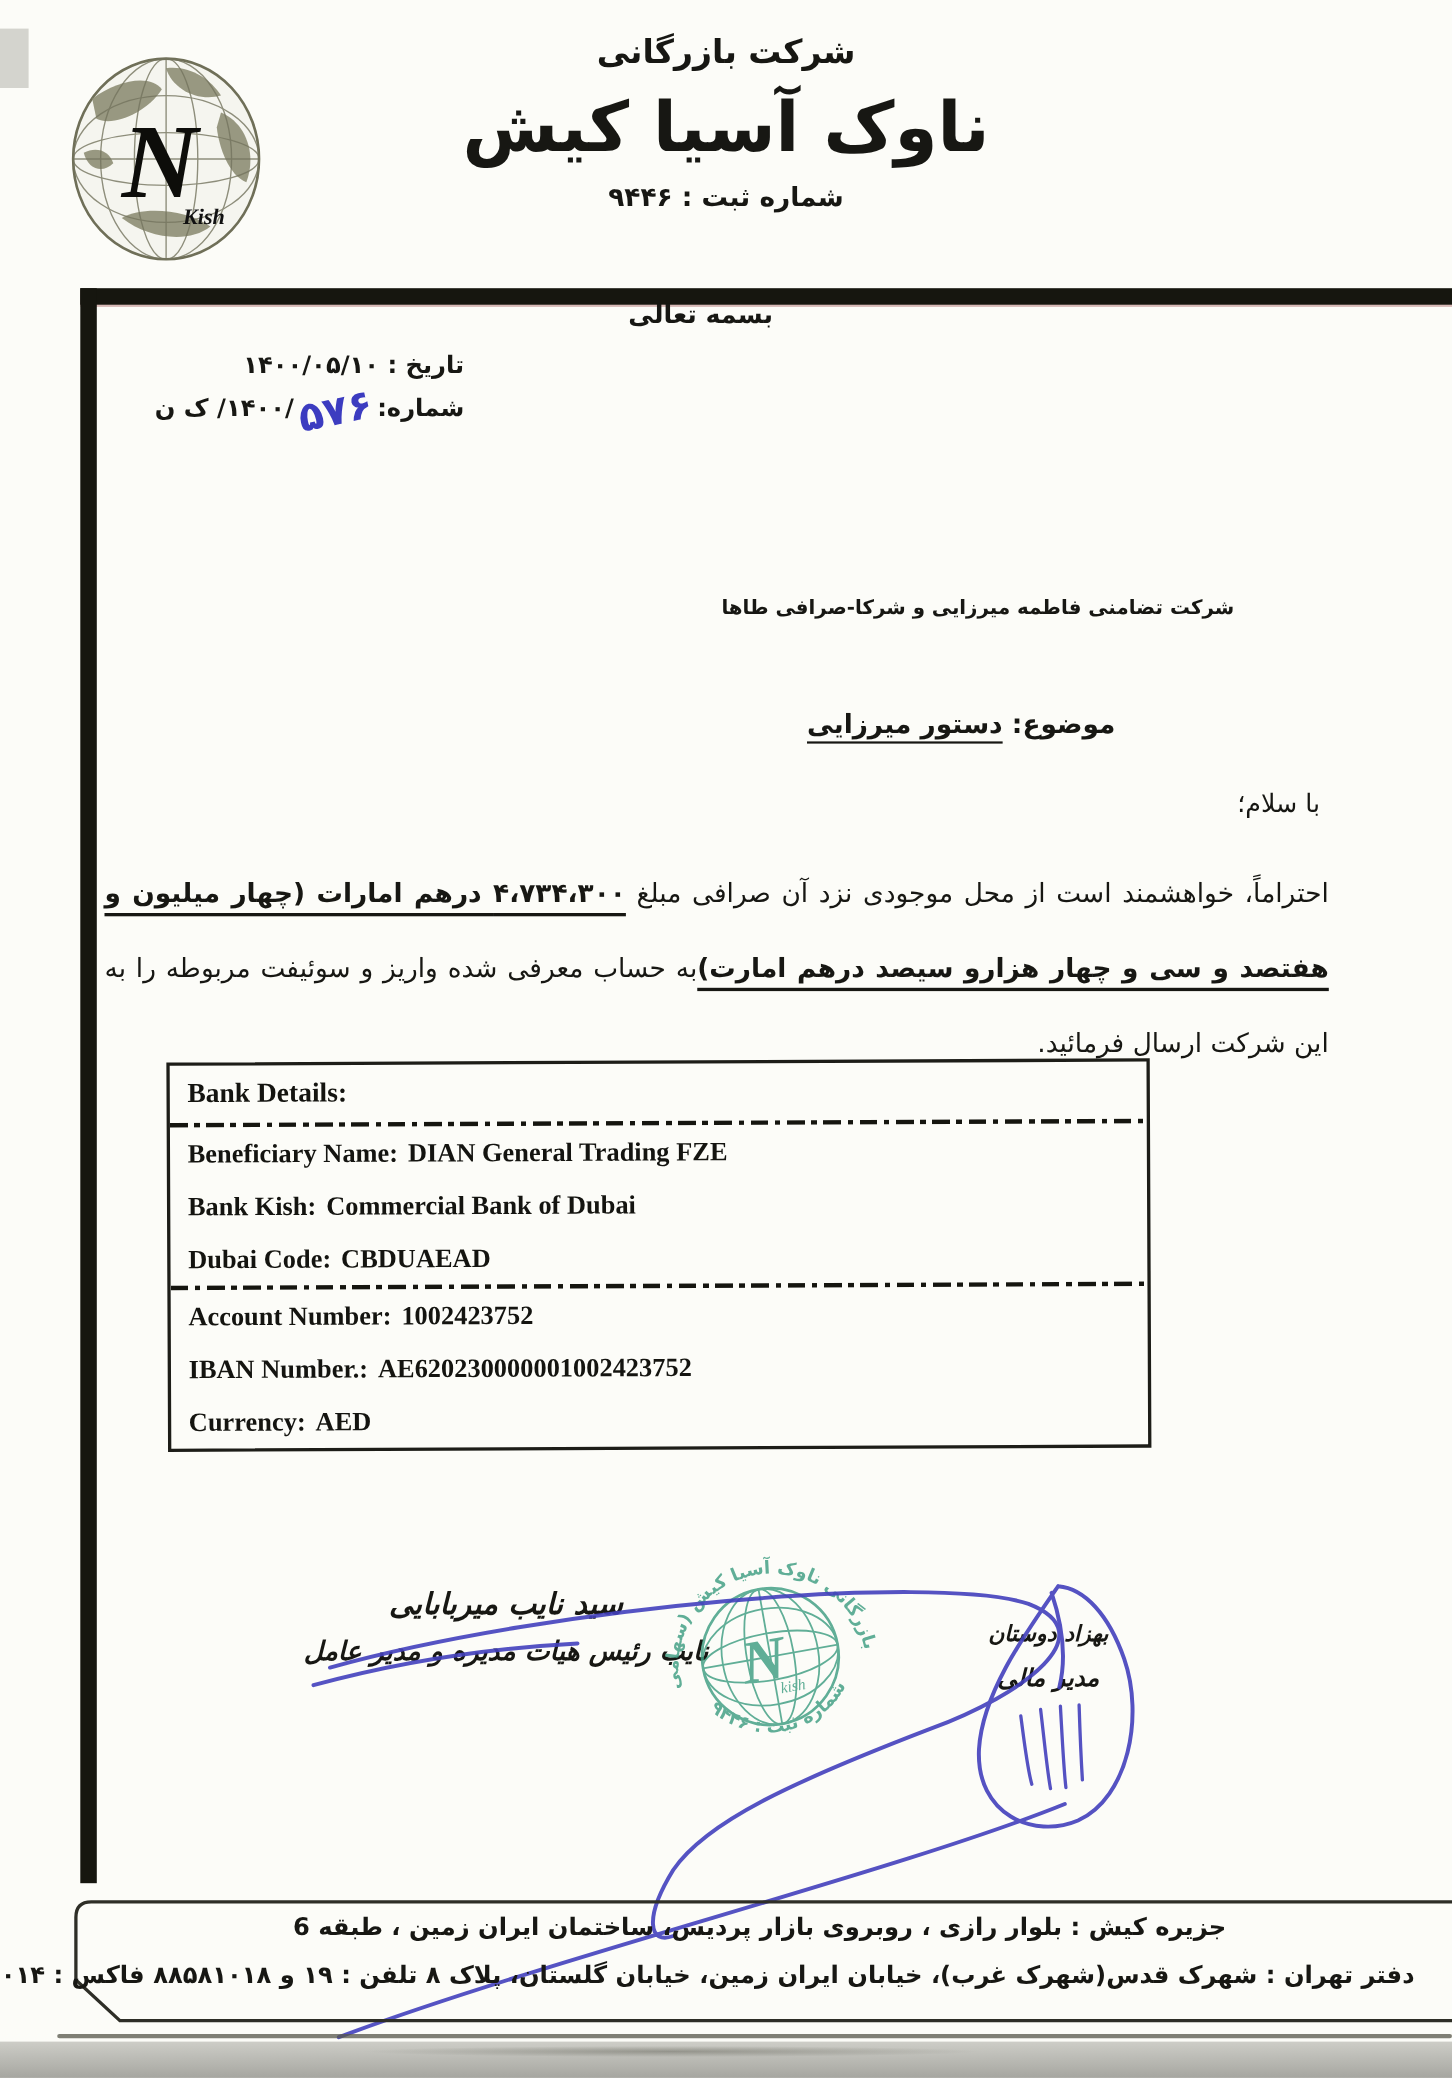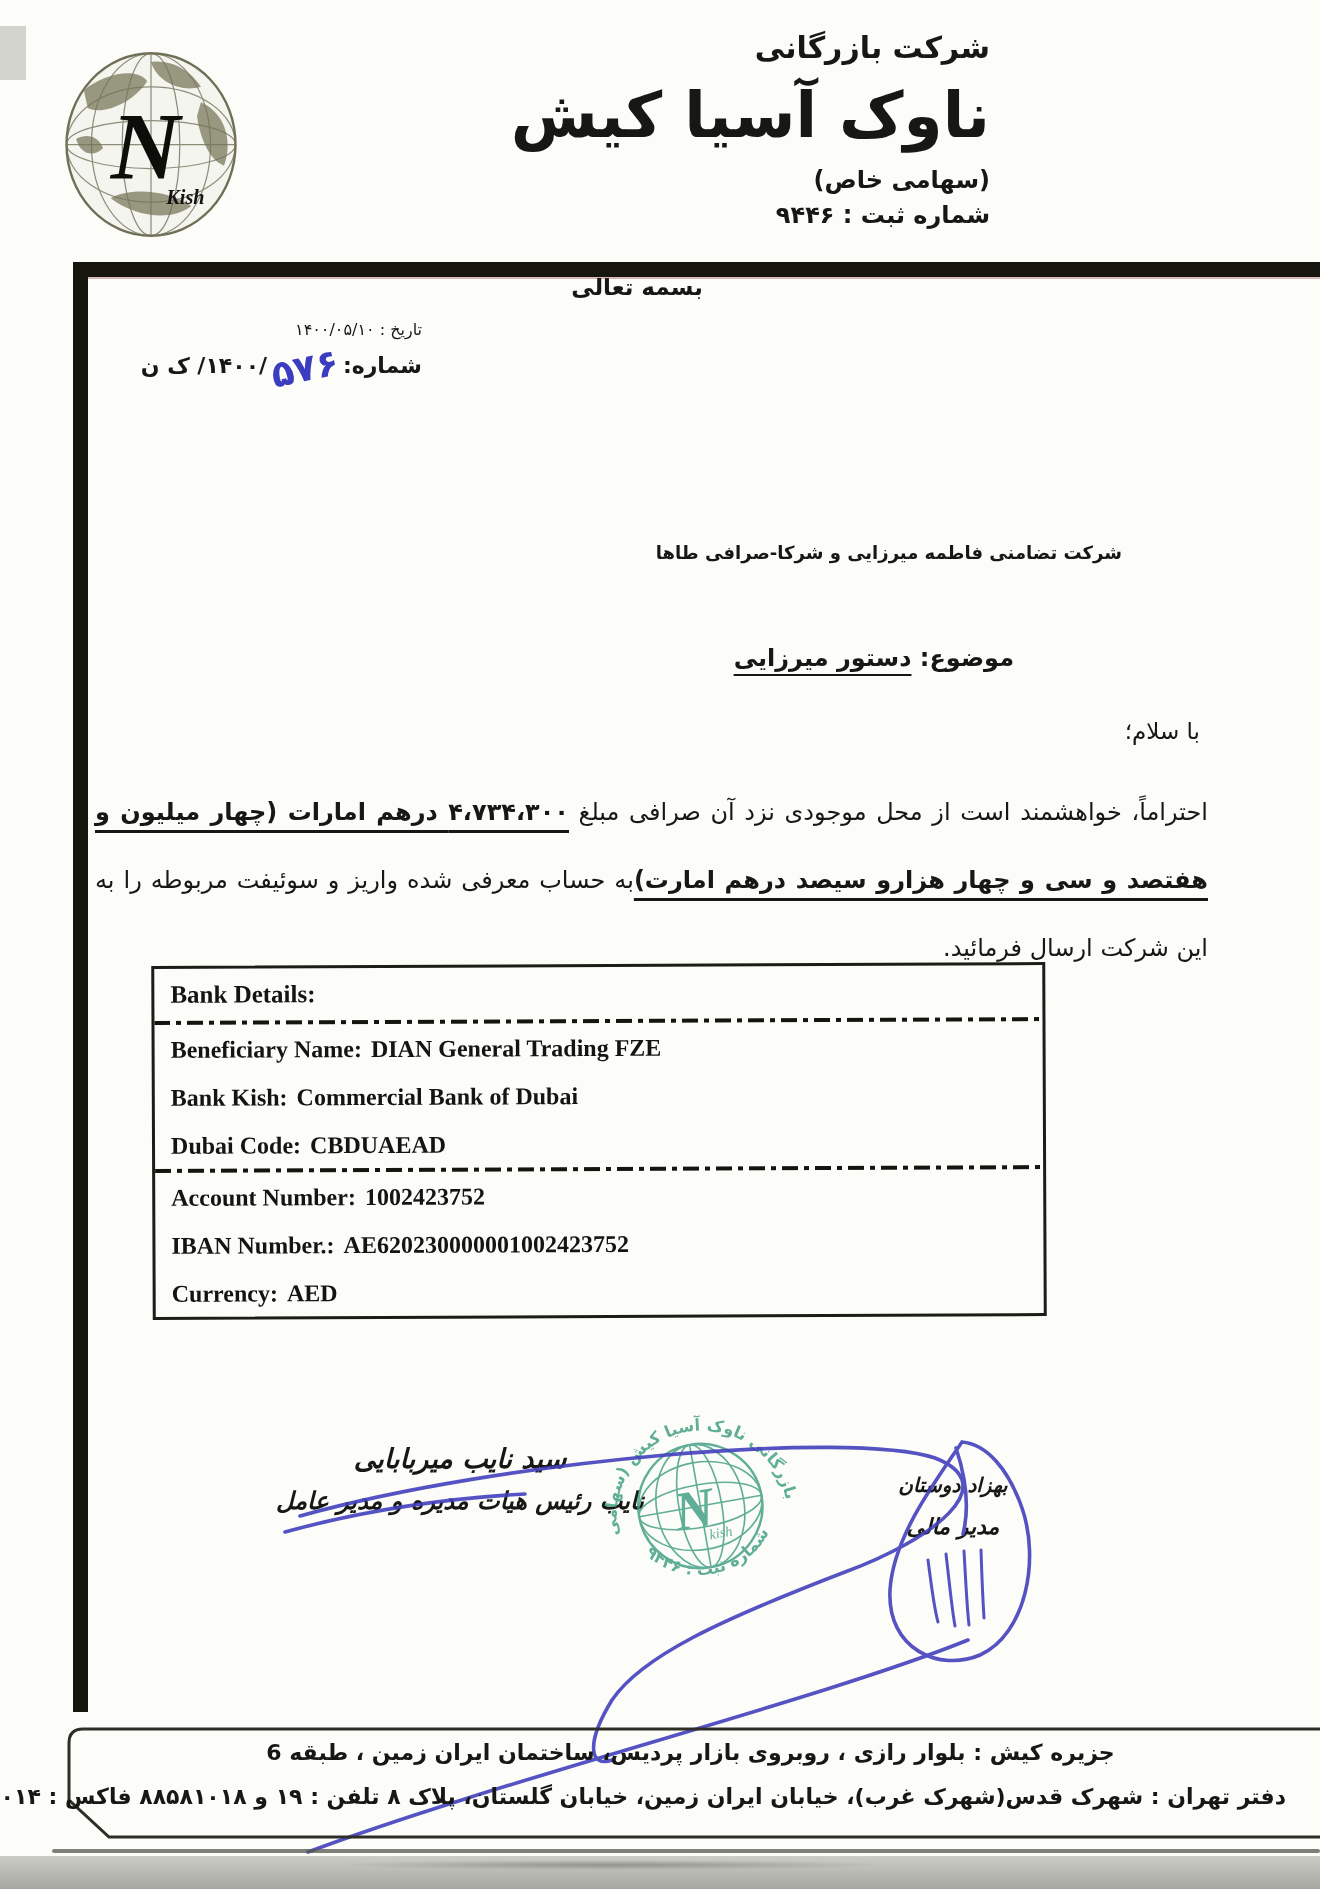--- a/index.html
+++ b/index.html
@@ -3,34 +3,34 @@
 <meta charset="utf-8">
 <style>
   html,body{margin:0;padding:0;background:#e8e8e4;}
   .page{position:relative;width:1320px;height:1889px;margin:0 auto;background:#fcfcf8;overflow:hidden;
         font-family:"DejaVu Sans",sans-serif;color:#171713;}
   .abs{position:absolute;}
 
   
   .scan-tab{left:0;top:26px;width:26px;height:54px;background:#d4d4ce;}
   .logo{left:55px;top:46px;width:192px;height:198px;}
-  .header-text{left:330px;top:26px;width:660px;direction:rtl;}
+  .header-text{left:330px;top:26px;width:660px;text-align:center;direction:rtl;}
   .h-line1{font-size:30px;font-weight:bold;line-height:44px;}
   .h-company{font-size:63px;font-weight:bold;line-height:92px;letter-spacing:1px;}
   .h-type{font-size:24px;font-weight:bold;line-height:36px;}
   .h-reg{font-size:24px;font-weight:bold;line-height:34px;}
 
   
   .frame-top{left:73px;right:0;top:262px;height:15px;background:#16160f;box-shadow:0 2px 0 rgba(150,60,60,.35);}
   .frame-left{left:73px;top:262px;width:15px;height:1450px;background:#16160f;}
 
   
   .besmele{left:527px;top:274px;width:220px;text-align:center;font-size:23px;font-weight:bold;direction:rtl;}
   .meta{right:898px;top:320px;text-align:right;direction:rtl;white-space:nowrap;}
-  .meta-date{font-size:16px;font-weight:normal;}
+  .meta-date{font-size:22px;font-weight:bold;}
   .meta-number{font-size:22px;font-weight:bold;margin-top:14px;}
   .handwritten{color:#3c3cc0;font-size:37px;font-weight:bold;display:inline-block;transform:rotate(-12deg);
                margin:0 4px;line-height:20px;vertical-align:-8px;letter-spacing:3px;}
 
   .addressee{right:198px;top:542px;font-size:18px;font-weight:bold;direction:rtl;white-space:nowrap;}
   .subject{right:306px;top:644px;font-size:24px;font-weight:bold;direction:rtl;white-space:nowrap;}
   .subject-value{text-decoration:underline;text-decoration-thickness:2px;text-underline-offset:8px;}
   .salutation{right:120px;top:718px;font-size:23px;direction:rtl;}
   .body-par{left:95px;right:112px;top:778px;font-size:24px;line-height:68px;direction:rtl;text-align:justify;}
   .amount-em{font-weight:bold;text-decoration:underline;text-decoration-thickness:2.5px;text-underline-offset:10px;}
@@ -89,21 +89,20 @@
       <line x1="12" y1="102" x2="188" y2="102"></line>
       <line x1="100" y1="7" x2="100" y2="197"></line>
     </g>
     <text x="58" y="138" font-family="Liberation Serif, serif" font-size="100" font-style="italic" font-weight="bold" fill="#0d0d0a">N</text>
     <text x="116" y="164" font-family="Liberation Serif, serif" font-size="21" font-style="italic" font-weight="bold" fill="#111">Kish</text>
   </svg>
 
   <div class="abs header-text">
     <div class="h-line1">شرکت بازرگانی</div>
     <div class="h-company">ناوک آسیا کیش</div>
-    <div class="h-type">(سهامی خاص)</div>
     <div class="h-reg">شماره ثبت : ۹۴۴۶</div>
   </div>
 
   <div class="abs frame-top"></div>
   <div class="abs frame-left"></div>
 
   <div class="abs besmele">بسمه تعالی</div>
 
   <div class="abs meta">
     <div class="meta-date">تاریخ : ۱۴۰۰/۰۵/۱۰</div>

